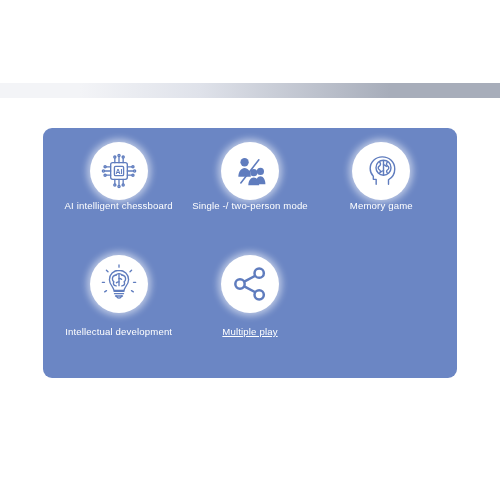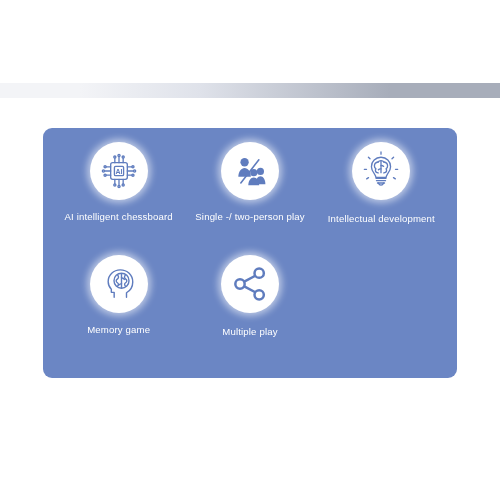--- a/index.html
+++ b/index.html
@@ -71,21 +71,20 @@
     align-items: center;
     justify-content: center;
     box-shadow: 0 0 7px 3px rgba(255,255,255,0.55);
   }
 
   .icon-circle svg {
     display: block;
   }
 
   .feature-label {
-    margin-top: 11px;
     color: #ffffff;
     font-size: 9.6px;
     line-height: 12px;
     letter-spacing: 0.15px;
     text-align: center;
     white-space: nowrap;
     font-family: "Liberation Sans", sans-serif;
   }
 
   
@@ -154,21 +153,40 @@
 
               <rect x="23.2" y="6" width="1.9" height="37" transform="rotate(38 24 24)" rx="0.9"></rect>
 
               <circle cx="28.5" cy="26" r="4.3"></circle>
               <path d="M22 41 c0 -5.3 2.9 -9.2 6.5 -9.2 c3.6 0 6.5 3.9 6.5 9.2 z"></path>
               <circle cx="36.5" cy="24.5" r="4.3"></circle>
               <path d="M30.5 40 c0 -5.6 2.8 -9.7 6 -9.7 c3.3 0 6 4.1 6 9.7 z"></path>
             </svg>
           </span>
         </div>
-        <div class="feature-label" style="color: rgb(255, 255, 255);">Single -/ two-person play</div>
+        <div class="feature-label" style="color: rgb(255, 255, 255);">Single -/ two-person mode</div>
+      </div>
+
+      <div class="feature-cell row1">
+        <div class="icon-circle" style="background: rgb(255, 255, 255);">
+          <span>
+            <svg width="40" height="40" viewBox="0 0 48 48" fill="none" stroke="#5f7cbe" stroke-width="1.7" stroke-linecap="round" stroke-linejoin="round">
+
+              <path d="M33 40 L33 34.5 C38 31.5 40.5 26.5 40.5 21.5 C40.5 13 34 7 25.5 7 C17.5 7 11 13 11 21 C11 25.5 13 28.5 14.8 30.2 L14.8 34 L18.2 34 L18.2 40"></path>
+
+              <circle cx="27" cy="20" r="9"></circle>
+              <path d="M27 11.5 L27 28.5"></path>
+              <path d="M22.5 13.5 c1.5 1.5 1 3.5 -0.6 4.6 c-1.8 1.2 -1.6 3.4 0.2 4.4 c1.7 1 1.5 3.2 -0.2 4.3"></path>
+              <path d="M31.5 13.5 c-1.5 1.5 -1 3.5 0.6 4.6 c1.8 1.2 1.6 3.4 -0.2 4.4 c-1.7 1 -1.5 3.2 0.2 4.3"></path>
+              <path d="M27 16.5 c1.6 0.3 2.8 1 3.4 2"></path>
+              <path d="M27 23.5 c-1.6 0.3 -2.8 1 -3.4 2"></path>
+            </svg>
+          </span>
+        </div>
+        <div class="feature-label" style="color: rgb(255, 255, 255);">Memory game</div>
       </div>
 
       <div class="feature-cell row2">
         <div class="icon-circle" style="background: rgb(255, 255, 255);">
           <span>
             <svg width="40" height="40" viewBox="0 0 48 48" fill="none" stroke="#5f7cbe" stroke-width="1.6" stroke-linecap="round" stroke-linejoin="round">
 
               <path d="M24 7.5 c-6.6 0 -11.5 5 -11.5 11.3 c0 4.4 2.4 7.2 3.9 9.2 c1 1.4 1.4 2.4 1.5 3.6 l12.2 0 c0.1 -1.2 0.5 -2.2 1.5 -3.6 c1.5 -2 3.9 -4.8 3.9 -9.2 C35.5 12.5 30.6 7.5 24 7.5 z"></path>
 
               <path d="M24 12 L24 26"></path>
@@ -189,50 +207,31 @@
               <path d="M6.6 22 L4 22"></path>
               <path d="M41.4 22 L44 22"></path>
               <path d="M9 32 L6.8 33.5"></path>
               <path d="M39 32 L41.2 33.5"></path>
             </svg>
           </span>
         </div>
         <div class="feature-label" style="color: rgb(255, 255, 255);">Intellectual development</div>
       </div>
 
-      <div class="feature-cell row1">
-        <div class="icon-circle" style="background: rgb(255, 255, 255);">
-          <span>
-            <svg width="40" height="40" viewBox="0 0 48 48" fill="none" stroke="#5f7cbe" stroke-width="1.7" stroke-linecap="round" stroke-linejoin="round">
-
-              <path d="M33 40 L33 34.5 C38 31.5 40.5 26.5 40.5 21.5 C40.5 13 34 7 25.5 7 C17.5 7 11 13 11 21 C11 25.5 13 28.5 14.8 30.2 L14.8 34 L18.2 34 L18.2 40"></path>
-
-              <circle cx="27" cy="20" r="9"></circle>
-              <path d="M27 11.5 L27 28.5"></path>
-              <path d="M22.5 13.5 c1.5 1.5 1 3.5 -0.6 4.6 c-1.8 1.2 -1.6 3.4 0.2 4.4 c1.7 1 1.5 3.2 -0.2 4.3"></path>
-              <path d="M31.5 13.5 c-1.5 1.5 -1 3.5 0.6 4.6 c1.8 1.2 1.6 3.4 -0.2 4.4 c-1.7 1 -1.5 3.2 0.2 4.3"></path>
-              <path d="M27 16.5 c1.6 0.3 2.8 1 3.4 2"></path>
-              <path d="M27 23.5 c-1.6 0.3 -2.8 1 -3.4 2"></path>
-            </svg>
-          </span>
-        </div>
-        <div class="feature-label" style="color: rgb(255, 255, 255);">Memory game</div>
-      </div>
-
 
       <div class="feature-cell row2">
         <div class="icon-circle" style="background: rgb(255, 255, 255);">
           <span>
             <svg width="40" height="40" viewBox="0 0 48 48" fill="none" stroke="#5f7cbe" stroke-width="3" stroke-linecap="round">
               <line x1="16.5" y1="21.5" x2="31.5" y2="13.5"></line>
               <line x1="16.5" y1="26.5" x2="31.5" y2="34.5"></line>
               <circle cx="12" cy="24" r="5.6" fill="#ffffff"></circle>
               <circle cx="35" cy="11" r="5.6" fill="#ffffff"></circle>
               <circle cx="35" cy="37" r="5.6" fill="#ffffff"></circle>
             </svg>
           </span>
         </div>
-        <div class="feature-label" style="color: rgb(255, 255, 255);">Multiple play</div>
+        <div class="feature-label" style="color: rgb(255, 255, 255); text-decoration: underline;">Multiple play</div>
       </div>
 
     </div>
   </div>
 </div>
 
 </body></html>

